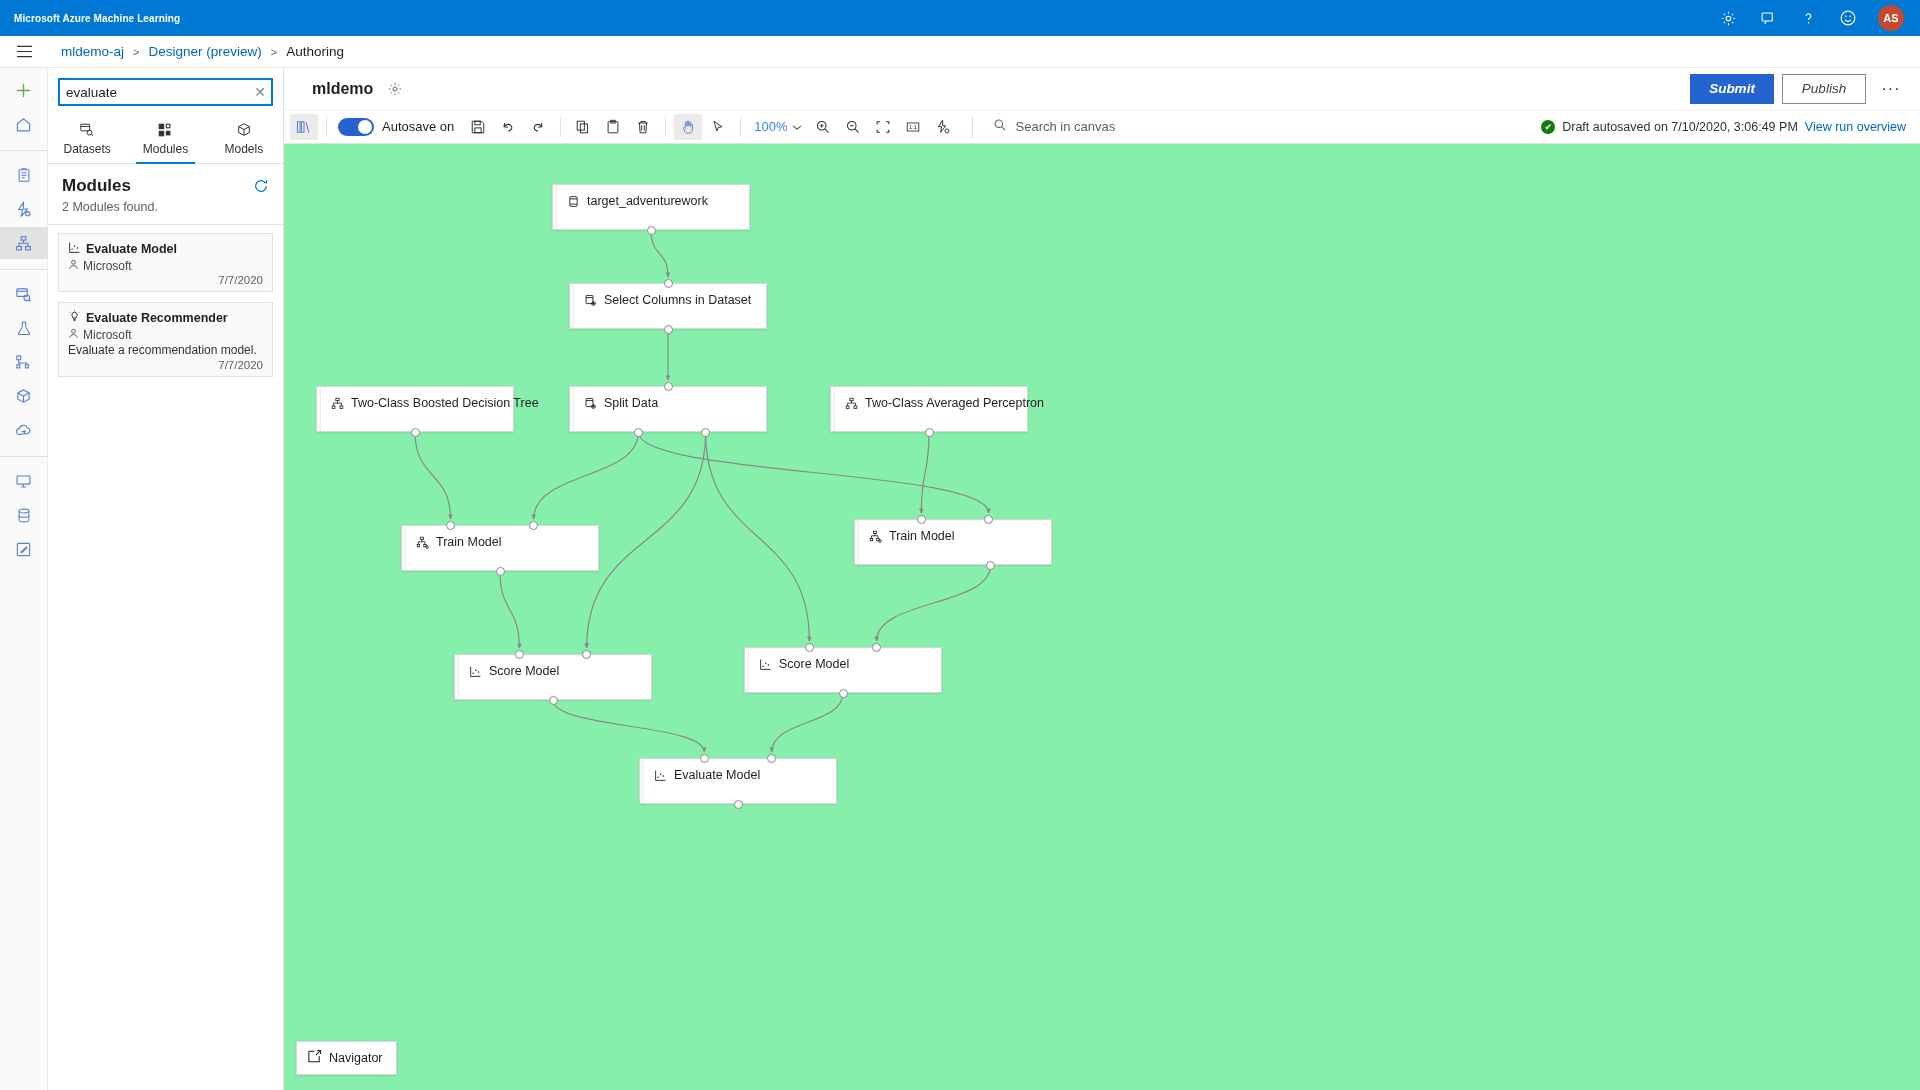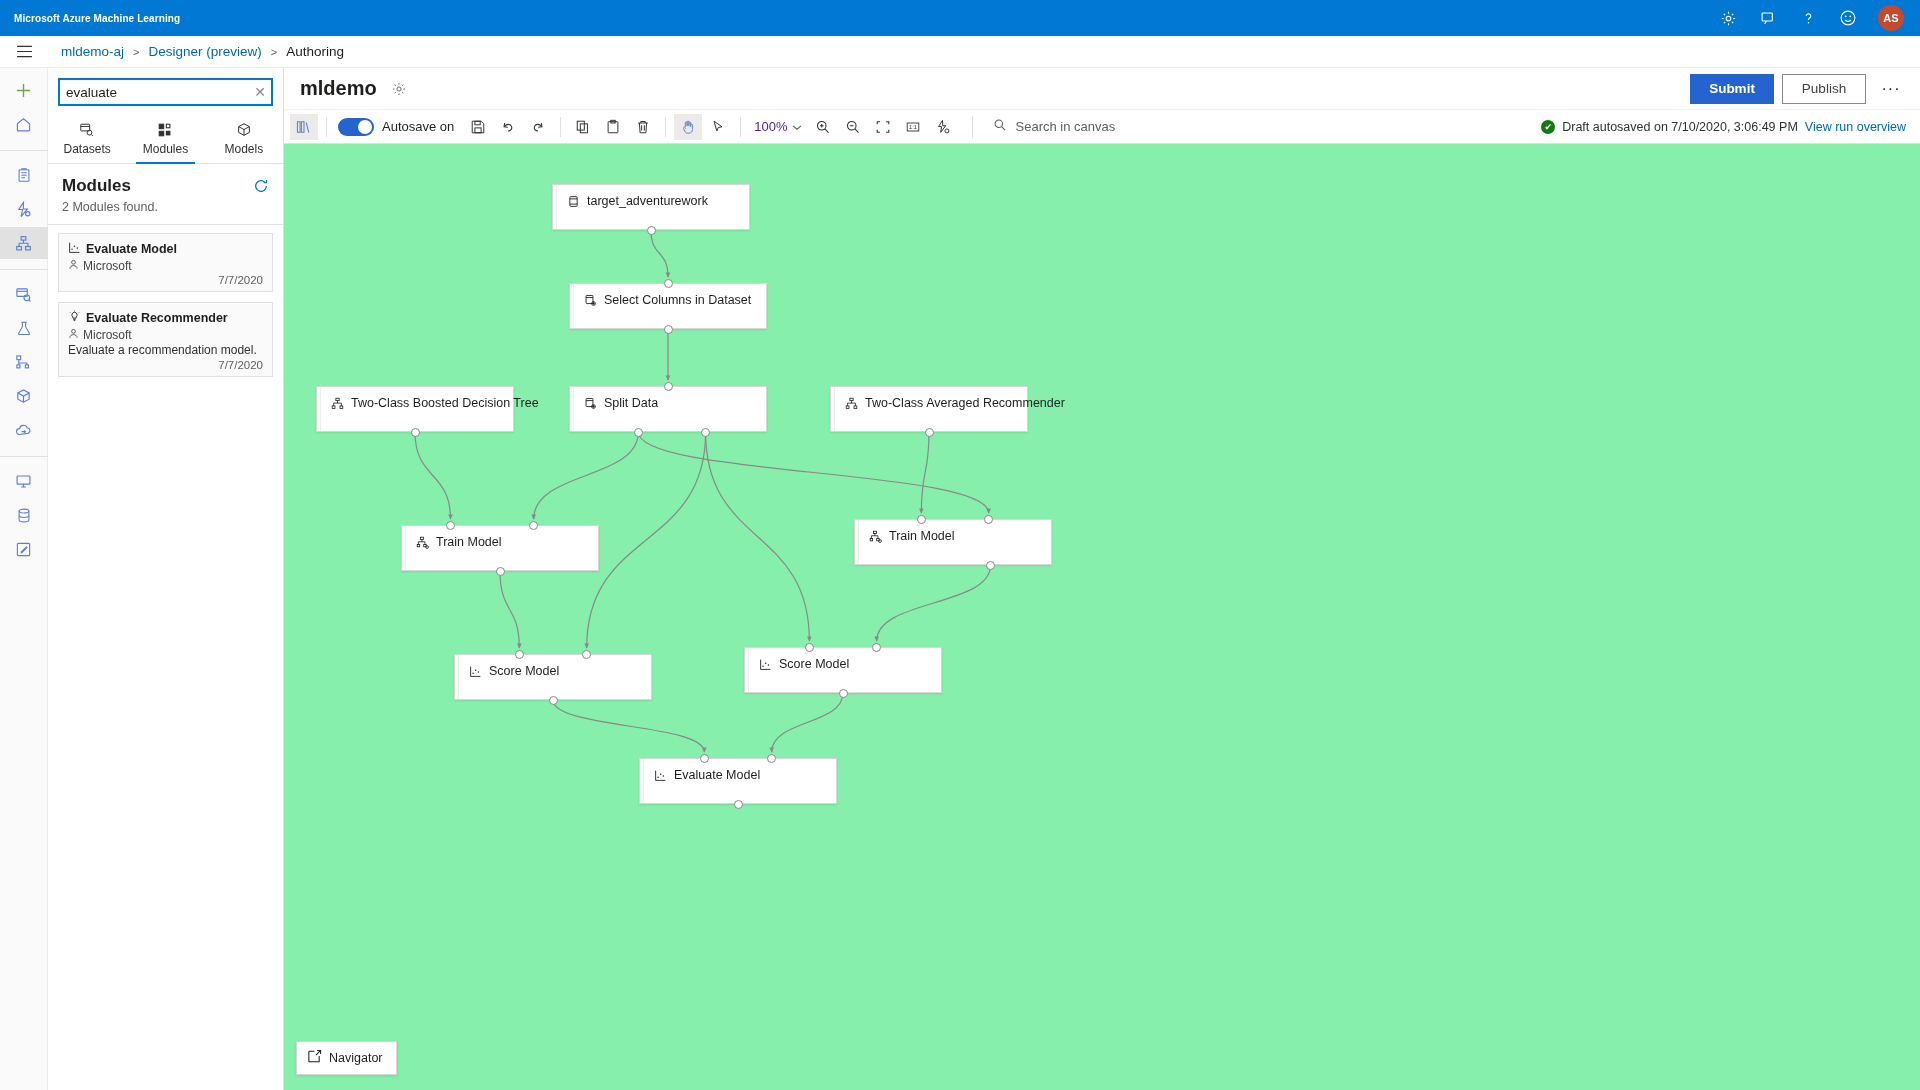--- a/index.html
+++ b/index.html
@@ -151,27 +151,27 @@
   .mod-date { text-align: right; font-size: 11.5px; color: #605e5c; margin-top: 1px; }
 
   
   .pipe-head {
     position: absolute; top: 68px; left: 284px;
     width: 1636px; height: 42px;
     background: #fff;
     display: flex; align-items: center;
     border-bottom: 1px solid #f3f2f1;
   }
-  .pipe-name { font-size: 20px; font-weight: bold; margin-left: 16px; color: #201f1e; }
+  .pipe-name { font-size: 16px; font-weight: bold; margin-left: 28px; color: #201f1e; }
   .pipe-gear { margin-left: 14px; cursor: pointer; color: #605e5c; display:flex; }
   .pipe-actions { margin-left: auto; display: flex; align-items: center; gap: 0; padding-right: 12px; }
   .btn {
     height: 30px; min-width: 84px; padding: 0 14px;
     font-size: 13.5px; font-family: "Liberation Sans", sans-serif;
-    cursor: pointer; border: 1px solid transparent;
+    cursor: pointer; border: 1px solid transparent; font-style: italic;
   }
   .btn-primary { background: #2564cf; color: #fff; border-color: #2564cf; font-weight: bold; }
   .btn-default { background: #fff; color: #404040; border: 1px solid #8a8886; margin-left: 8px; }
   .btn-more {
     width: 34px; height: 30px; margin-left: 8px;
     background: transparent; border: 0; cursor: pointer;
     color: #201f1e; font-size: 16px; letter-spacing: 1px;
     display:flex; align-items:center; justify-content:center;
   }
 
@@ -194,21 +194,21 @@
     width: 36px; height: 18px; border-radius: 9px;
     background: #2564cf; position: relative; cursor: pointer;
   }
   .toggle .knob {
     position: absolute; top: 2px; right: 2px;
     width: 14px; height: 14px; border-radius: 50%; background: #fff;
   }
   .toggle-label { font-size: 13px; color: #201f1e; }
   .zoom-level {
     display: flex; align-items: flex-start; gap: 4px;
-    font-size: 13px; color: #4c1d95; padding: 0 6px; cursor: pointer;
+    font-size: 13px; color: #3b82f6; padding: 0 6px; cursor: pointer;
   }
   .canvas-search {
     display: flex; align-items: center; gap: 7px;
     margin-left: 14px; padding-left: 20px;
     border-left: 1px solid #e1dfdd; height: 22px;
     min-width: 170px;
   }
   .canvas-search input {
     border: 0; outline: 0; background: transparent;
     font-family: "Liberation Sans", sans-serif; font-size: 13px;
@@ -740,21 +740,21 @@
         <div class="accent"></div>
         <div class="node-body">
           <span class="node-ico">
             <svg width="13" height="13" viewBox="0 0 16 16" fill="none" stroke="#201f1e" stroke-width="1">
               <rect x="6" y="1.5" width="4" height="3"></rect>
               <rect x="1.5" y="11" width="3.4" height="3"></rect>
               <rect x="11.1" y="11" width="3.4" height="3"></rect>
               <path d="M8 4.5v3M3.2 11V7.5h9.6V11"></path>
             </svg>
           </span>
-          <span class="node-label">Two-Class Averaged Recommender</span>
+          <span class="node-label">Two-Class Averaged Perceptron</span>
         </div>
       </div>
       <div class="port" style="left: 640.5px; top: 283.5px;"></div>
       <div class="node" style="left: 117px; top: 381px; width: 198px; height: 46px;">
         <div class="accent"></div>
         <div class="node-body">
           <span class="node-ico">
             <svg width="13" height="13" viewBox="0 0 16 16" fill="none" stroke="#201f1e" stroke-width="1">
               <rect x="5.5" y="1.5" width="3.6" height="2.8"></rect>
               <rect x="1.5" y="10.5" width="3" height="2.8"></rect>

